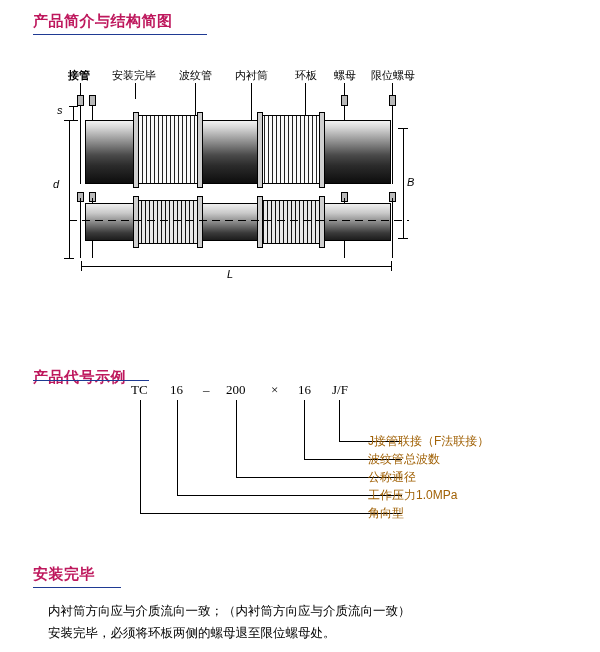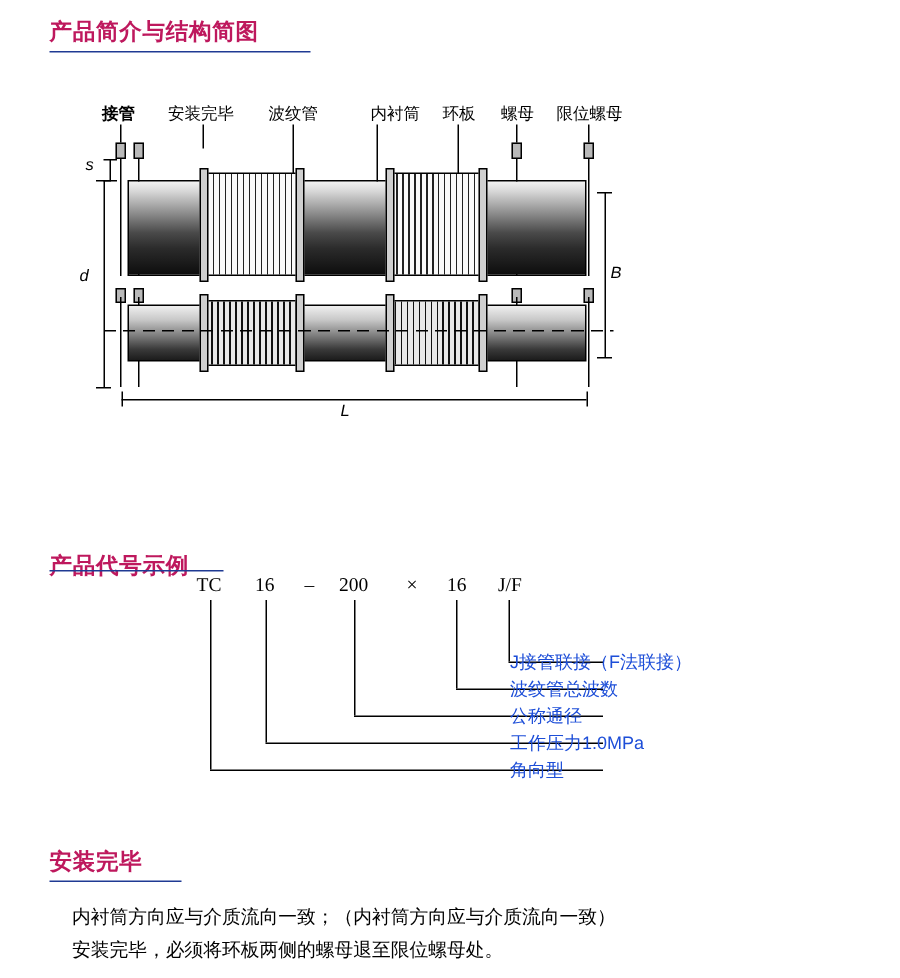--- a/index.html
+++ b/index.html
@@ -118,22 +118,23 @@
   .code-tok {
     position: absolute;
     font-size: 13px;
     font-family: "Liberation Serif", serif;
     color: #000;
     white-space: nowrap;
   }
   .desc {
     position: absolute;
     font-size: 12px;
-    color: #1d4ed8;
-    white-space: nowrap;
+    color: #a16207;
+    white-space: nowrap;
+    margin-left: 28px;
   }
 
   
   #title3 { left: 33px; top: 565px; }
   #ul3 { left: 33px; top: 587px; width: 88px; }
   .note {
     position: absolute;
     font-size: 12.5px;
     color: #000;
     white-space: nowrap;
@@ -143,21 +144,21 @@
 <body>
 
 <div class="section-title" id="title1">产品简介与结构简图</div>
 <div class="title-underline" id="ul1"></div>
 
 <div id="drawing">
 
   <div class="lbl" style="left:13px; top:0px;font-weight:bold;">接管</div>
   <div class="lbl" style="left:57px; top:0px;">安装完毕</div>
   <div class="lbl" style="left:124px; top:0px;">波纹管</div>
-  <div class="lbl" style="left:192px; top:0px;">内衬筒</div>
+  <div class="lbl" style="left:180px; top:0px;">内衬筒</div>
   <div class="lbl" style="left:240px; top:0px;">环板</div>
   <div class="lbl" style="left:279px; top:0px;">螺母</div>
   <div class="lbl" style="left:316px; top:0px;">限位螺母</div>
 
   <div class="leader" style="left:25px;  top:15px; height:22px;"></div>
   <div class="leader" style="left:80px;  top:15px; height:16px;"></div>
   <div class="leader" style="left:140px; top:15px; height:36px;"></div>
   <div class="leader" style="left:196px; top:15px; height:56px;"></div>
   <div class="leader" style="left:250px; top:15px; height:36px;"></div>
   <div class="leader" style="left:289px; top:15px; height:22px;"></div>

